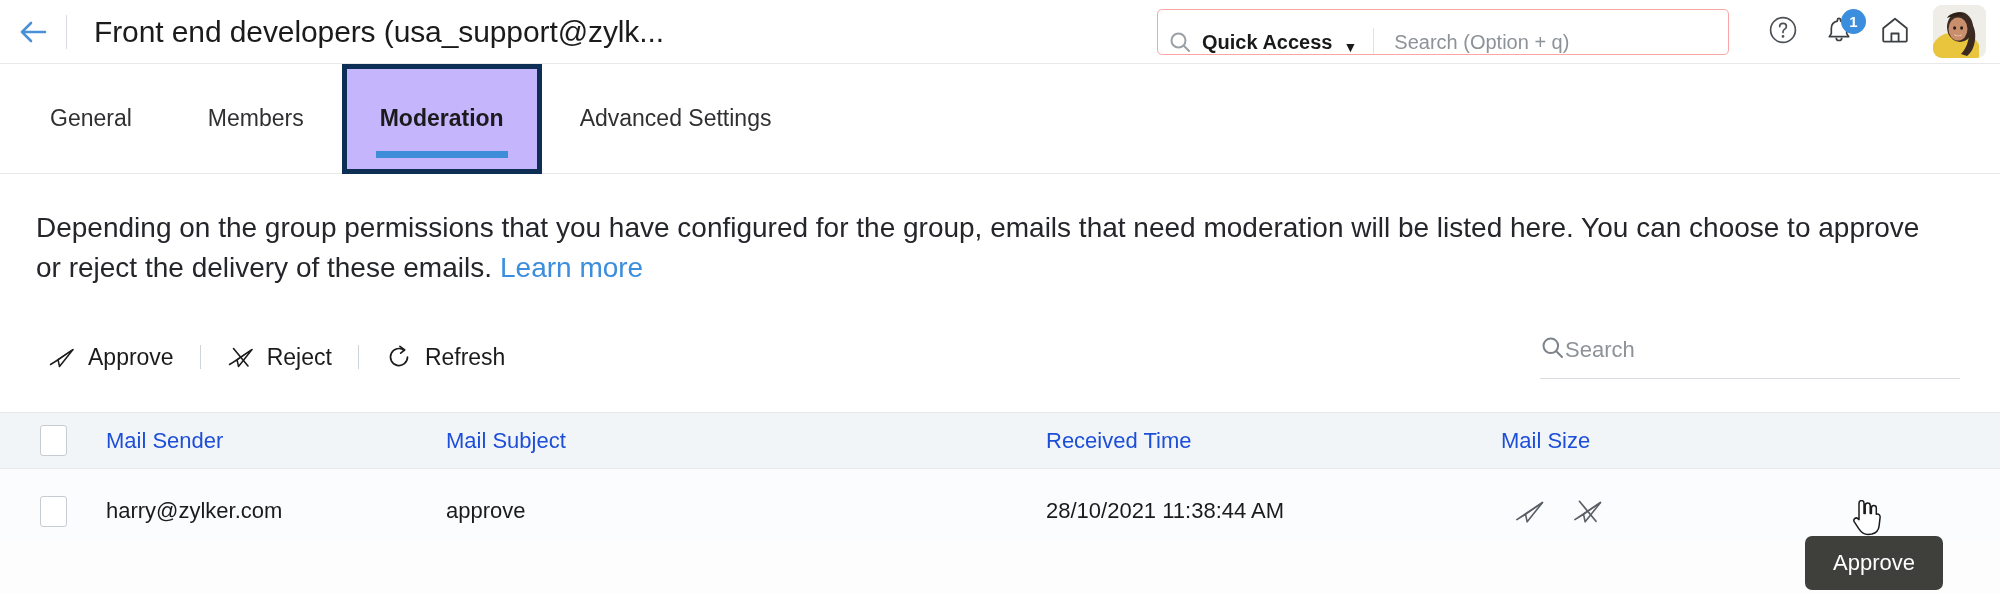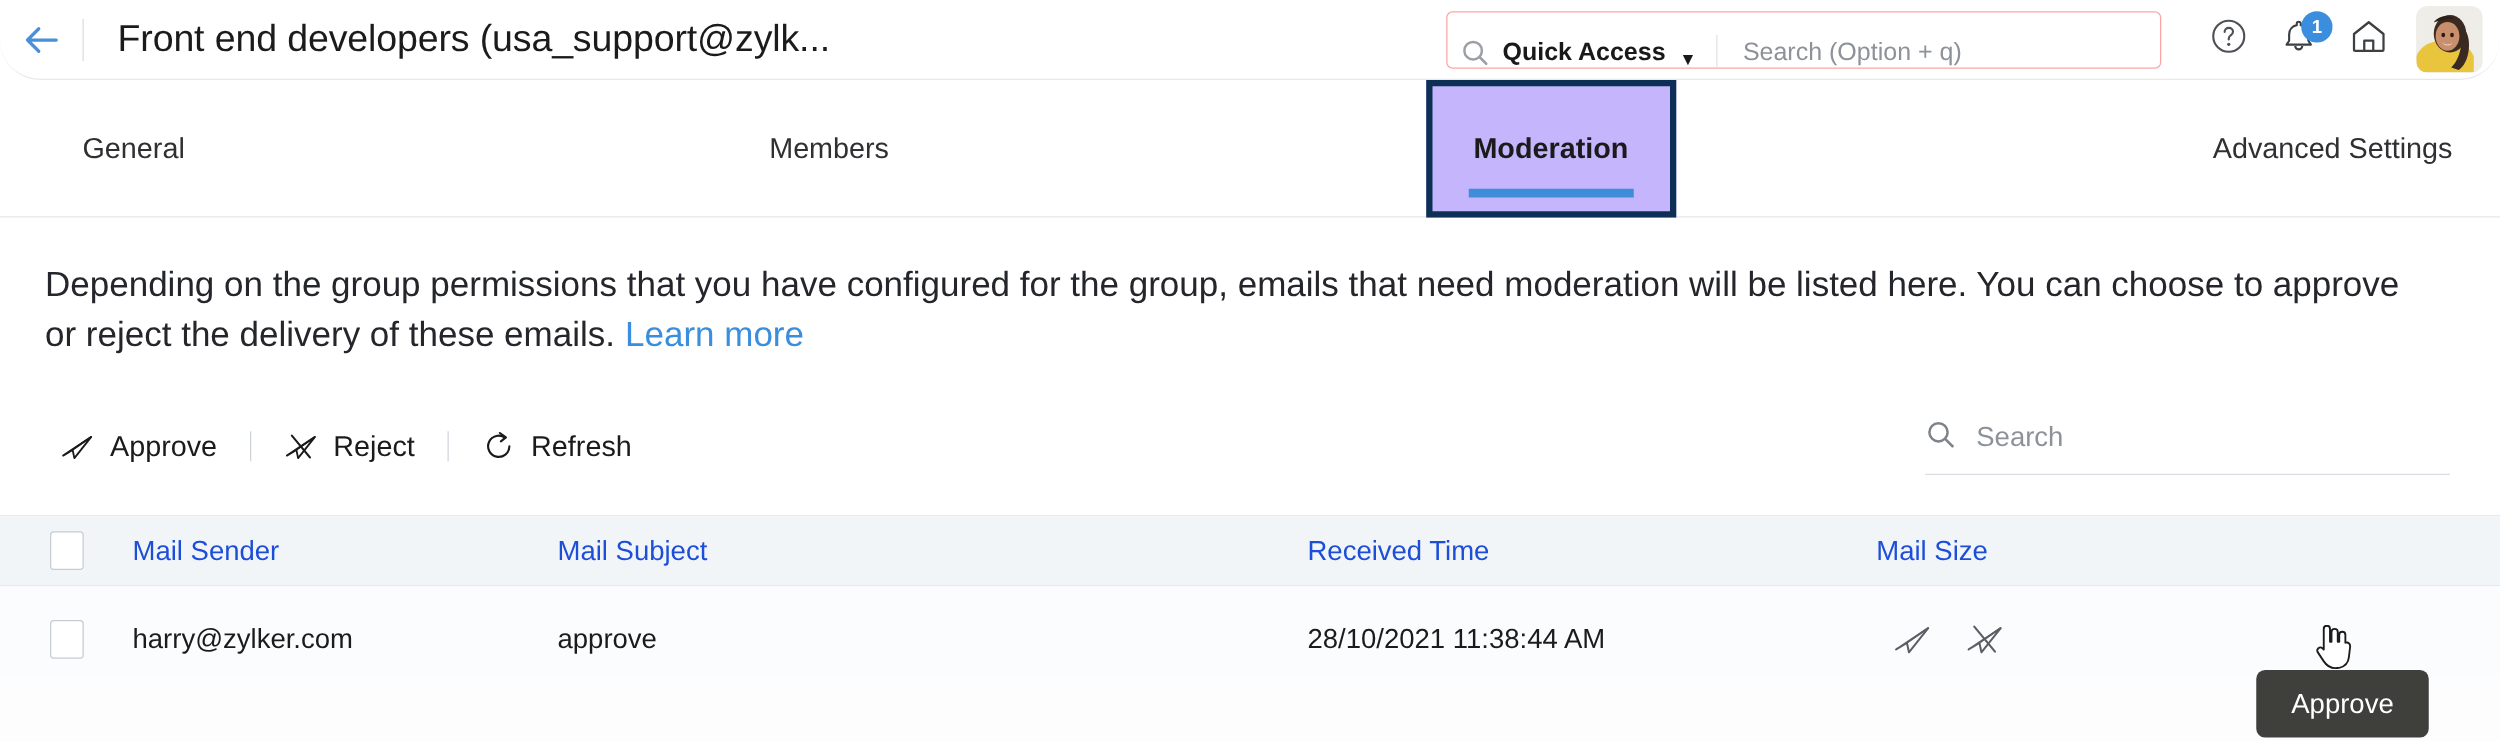--- a/index.html
+++ b/index.html
@@ -21,21 +21,20 @@
   }
 
   
   .header {
     position: relative;
     height: 64px;
     display: flex;
     align-items: center;
     border-bottom: 1px solid #e6e8eb;
     background: #ffffff;
-    border-radius: 32px;
   }
 
   .back-arrow {
     width: 66px;
     height: 64px;
     display: flex;
     align-items: center;
     justify-content: center;
     cursor: pointer;
   }
@@ -152,22 +151,21 @@
   .avatar svg { display: block; }
 
   
   .tabbar {
     position: relative;
     height: 110px;
     display: flex;
     align-items: center;
     border-bottom: 1px solid #e6e8eb;
     background: #ffffff;
-    padding-left: 16px;
-    justify-content: space-between;
+    padding-left: 0;
   }
 
   .tab {
     position: relative;
     height: 110px;
     display: flex;
     align-items: center;
     justify-content: center;
     padding: 0 38px;
     font-size: 23px;
@@ -243,21 +241,20 @@
     margin: 0 26px;
     flex: 0 0 auto;
   }
 
   .tb-spacer { flex: 1 1 auto; }
 
   .tb-search {
     width: 420px;
     display: flex;
     align-items: center;
-    gap: 16px;
     border-bottom: 1px solid #dadee2;
     padding-bottom: 14px;
   }
   .tb-search input {
     flex: 1 1 auto;
     border: none;
     outline: none;
     background: transparent;
     font-family: "Liberation Sans", sans-serif;
     font-size: 22px;

